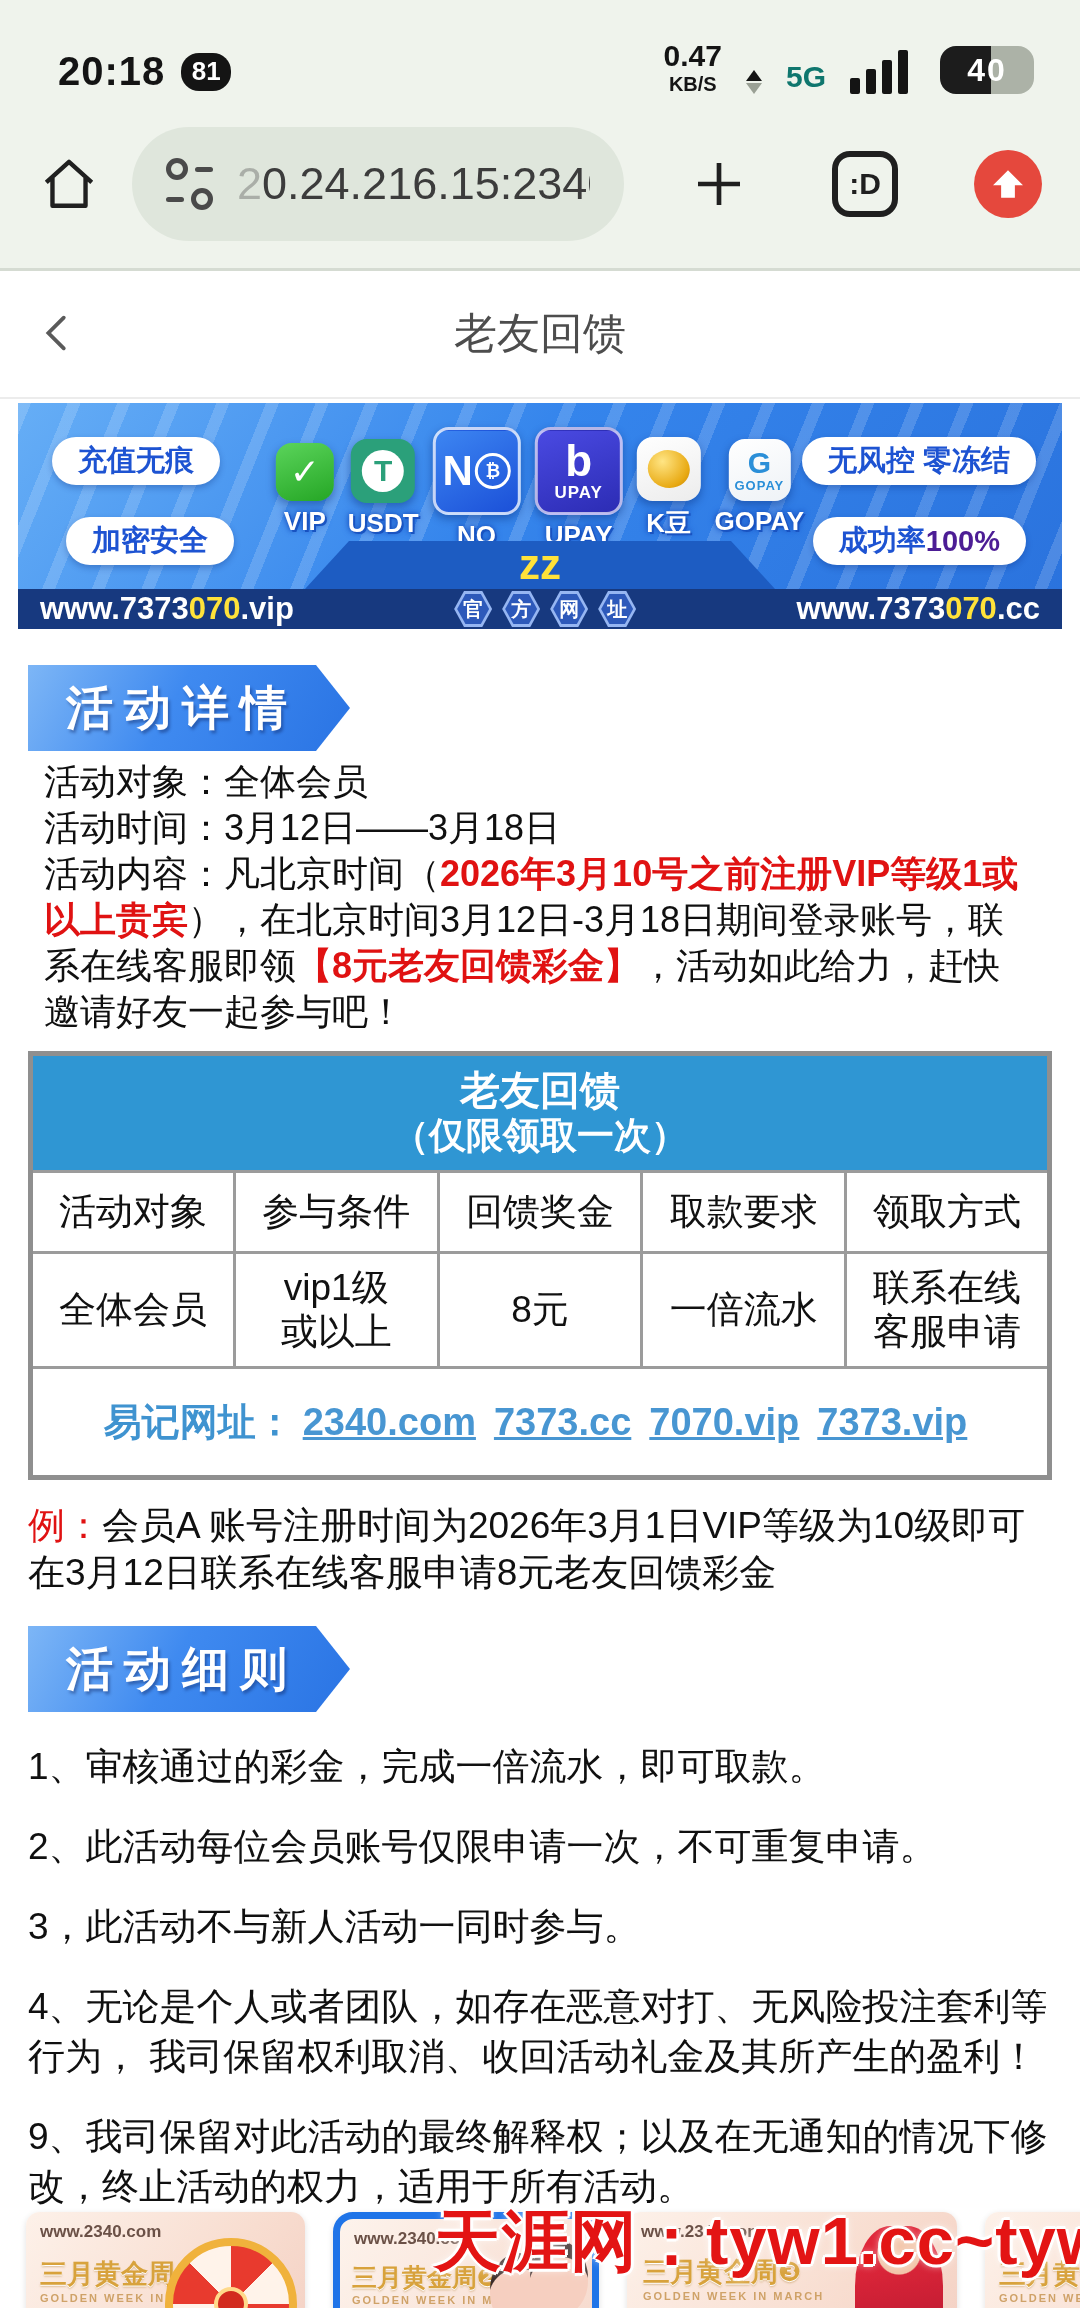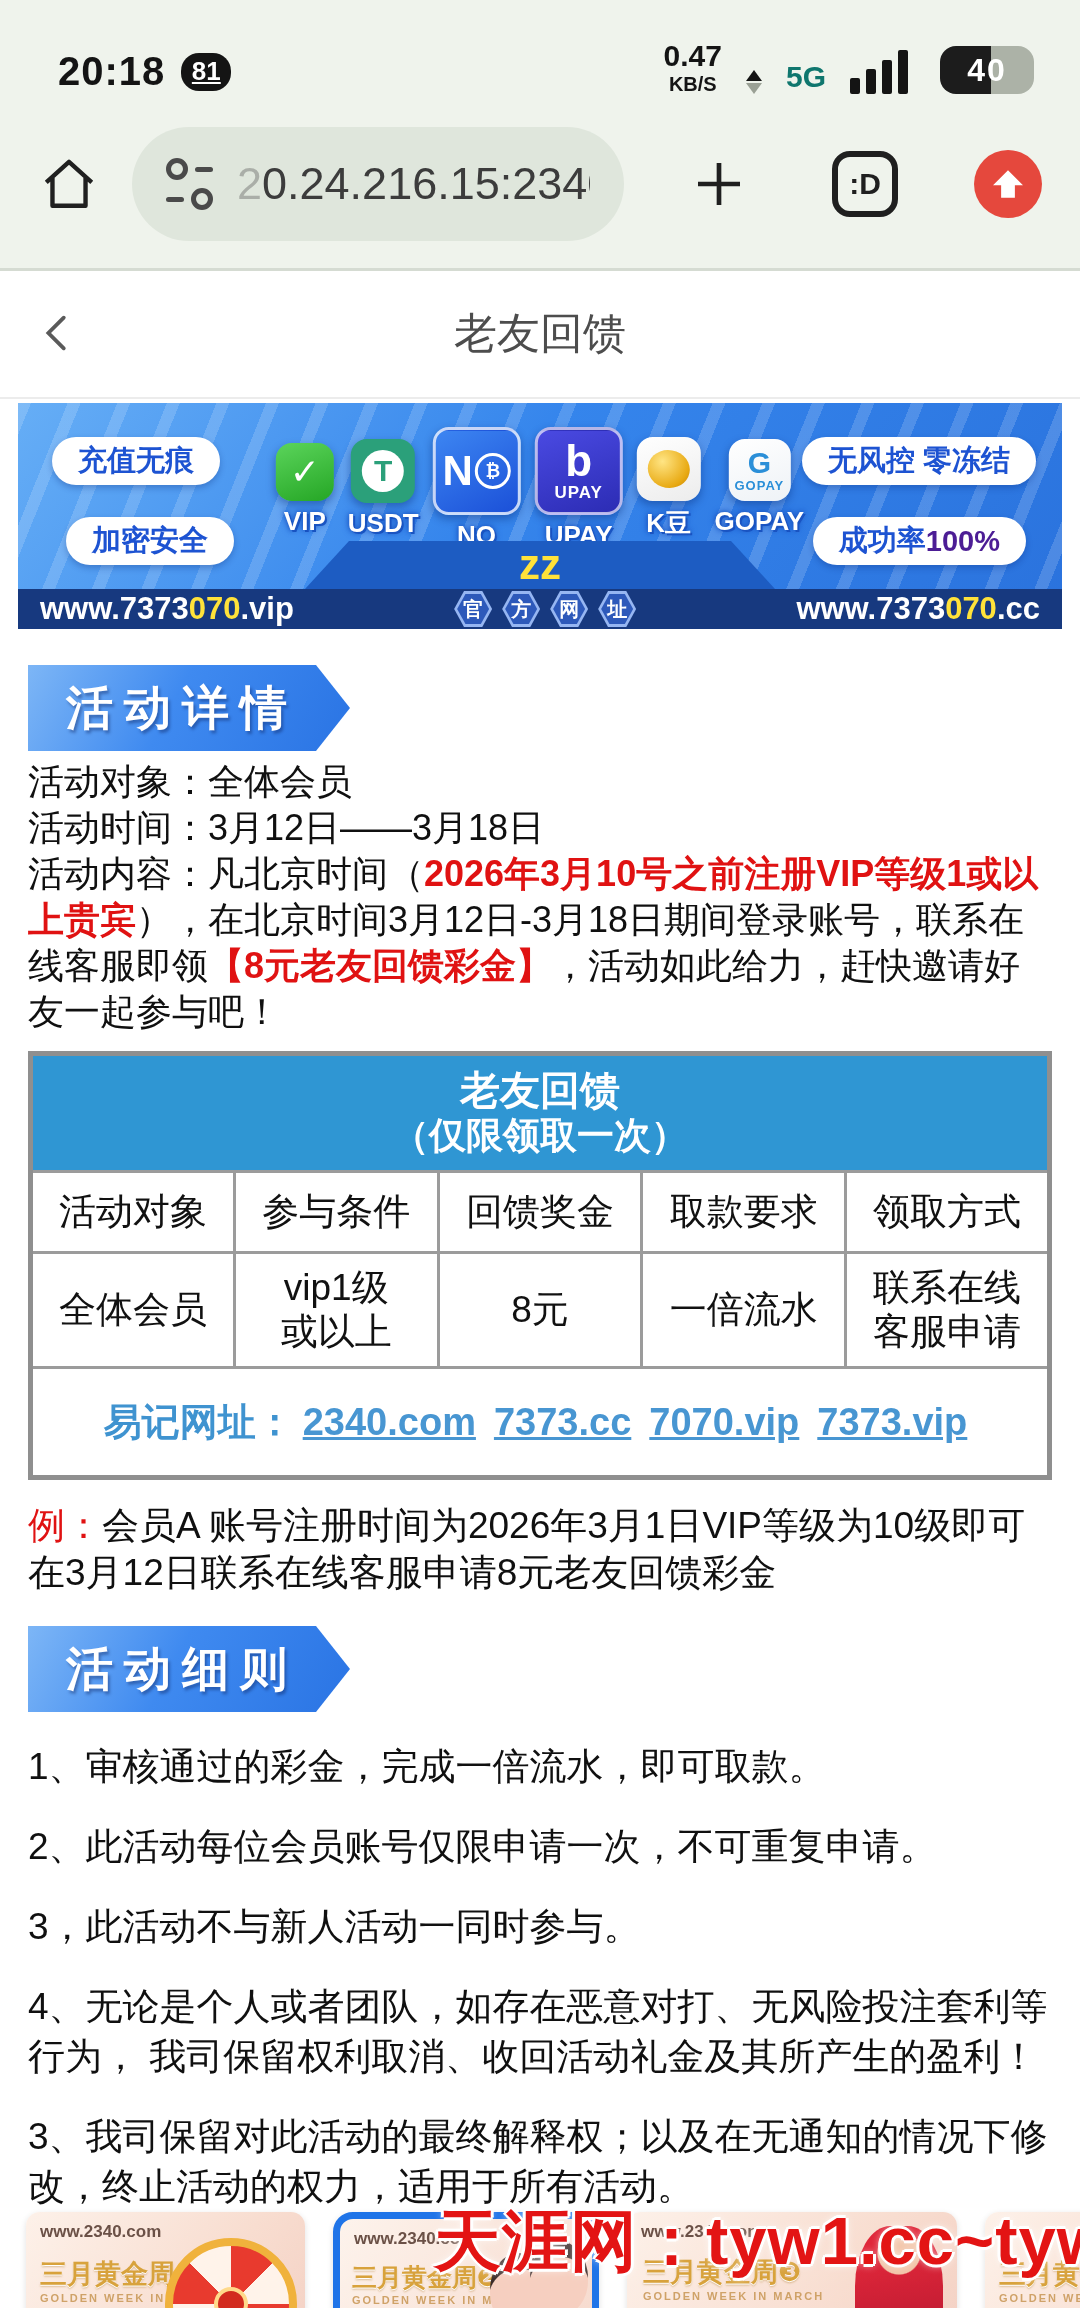--- a/index.html
+++ b/index.html
@@ -6,21 +6,21 @@
   body{
     width:1080px;height:2308px;background:#ffffff;overflow:hidden;position:relative;
     font-family:"Liberation Sans","DejaVu Sans",sans-serif;
     -webkit-font-smoothing:antialiased;
   }
   
   .chrome{background:#eff3ec;}
   .status-bar{height:100px;display:flex;align-items:flex-end;justify-content:space-between;padding:0 46px 6px 58px;box-sizing:border-box;}
   .sb-left{display:flex;align-items:center;gap:16px;}
   .sb-time{font-size:40px;font-weight:700;color:#141414;letter-spacing:1px;}
-  .sb-badge{min-width:50px;height:38px;border-radius:18px;background:#141414;color:#fff;font-size:26px;font-weight:700;display:flex;align-items:center;justify-content:center;text-decoration:underline;}
+  .sb-badge{min-width:50px;height:38px;border-radius:18px;background:#141414;color:#fff;font-size:26px;font-weight:700;display:flex;align-items:center;justify-content:center;}
   .sb-right{display:flex;align-items:flex-end;gap:24px;}
   .sb-speed{text-align:center;line-height:1;color:#141414;font-weight:700;}
   .sb-speed .v{font-size:30px;}
   .sb-speed .u{font-size:20px;margin-top:3px;}
   .sb-arrows{display:flex;flex-direction:column;align-items:center;gap:2px;}
   .tri-up{width:0;height:0;border-left:8px solid transparent;border-right:8px solid transparent;border-bottom:11px solid #141414;}
   .tri-dn{width:0;height:0;border-left:8px solid transparent;border-right:8px solid transparent;border-top:11px solid #9aa095;}
   .sb-net{font-size:30px;font-weight:700;color:#0f766e;}
   .sb-bars{display:flex;align-items:flex-end;gap:6px;height:44px;}
   .sb-bars i{display:block;width:10px;background:#141414;border-radius:2px;}
@@ -90,21 +90,21 @@
   .hex-i{width:32px;height:30px;background:#2d59ba;clip-path:polygon(26% 0,74% 0,100% 50%,74% 100%,26% 100%,0 50%);display:flex;align-items:center;justify-content:center;color:#fff;font-size:20px;font-weight:700;}
   
   .ribbon{margin:36px 0 0 28px;width:322px;height:86px;
     background:linear-gradient(118deg,#7db6f6 0%,#3f8af0 45%,#2a74e4 100%);
     clip-path:polygon(0 0,calc(100% - 34px) 0,100% 50%,calc(100% - 34px) 100%,0 100%);
     display:flex;align-items:center;padding-left:38px;box-sizing:border-box;
     font-size:47px;font-weight:800;color:#fff;letter-spacing:11px;
     text-shadow:2px 3px 3px rgba(10,30,90,.4);}
   .ribbon.r2{margin-top:30px;}
   
-  .para{margin:8px 28px 0;font-size:36px;color:#101010;line-height:46px;}
+  .para{margin:8px 44px 0;font-size:36px;color:#101010;line-height:46px;}
   .para + .para{margin-top:0;}
   .red-b{color:#e01212;font-weight:800;}
   .red{color:#e01212;}
   
   table.promo{margin:16px 28px 0;width:1024px;border-collapse:collapse;border:5px solid #8f8f8f;table-layout:fixed;}
   table.promo td,table.promo th{border:3px solid #9b9b9b;}
   .tbl-title{background:#2f96d3;color:#fff;text-align:center;padding:10px 0 12px;}
   .tbl-title .l1{font-size:40px;font-weight:800;line-height:48px;}
   .tbl-title .l2{font-size:37px;font-weight:800;line-height:44px;}
   .tbl-head td{background:#fff;text-align:center;font-size:37px;color:#111;height:76px;font-weight:400;}
@@ -345,21 +345,21 @@
 </table>
 
 <div class="example"><span class="red">例：</span><span>会员A 账号注册时间为2026年3月1日VIP等级为10级即可在3月12日联系在线客服申请8元老友回馈彩金</span></div>
 
 <div class="ribbon r2">活动细则</div>
 
 <div class="rule">1、审核通过的彩金，完成一倍流水，即可取款。</div>
 <div class="rule">2、此活动每位会员账号仅限申请一次，不可重复申请。</div>
 <div class="rule">3，此活动不与新人活动一同时参与。</div>
 <div class="rule">4、无论是个人或者团队，如存在恶意对打、无风险投注套利等行为， 我司保留权利取消、收回活动礼金及其所产生的盈利！</div>
-<div class="rule">3、我司保留对此活动的最终解释权；以及在无通知的情况下修改，终止活动的权力，适用于所有活动。</div>
+<div class="rule">9、我司保留对此活动的最终解释权；以及在无通知的情况下修改，终止活动的权力，适用于所有活动。</div>
 
 <div class="carousel">
   <div class="thumb t1">
     <div class="turl">www.2340.com</div>
     <div class="col">
       <div class="ttl gold">三月黄金周❶</div>
       <div class="tsub">GOLDEN WEEK IN MARCH</div>
 
     </div>
 

